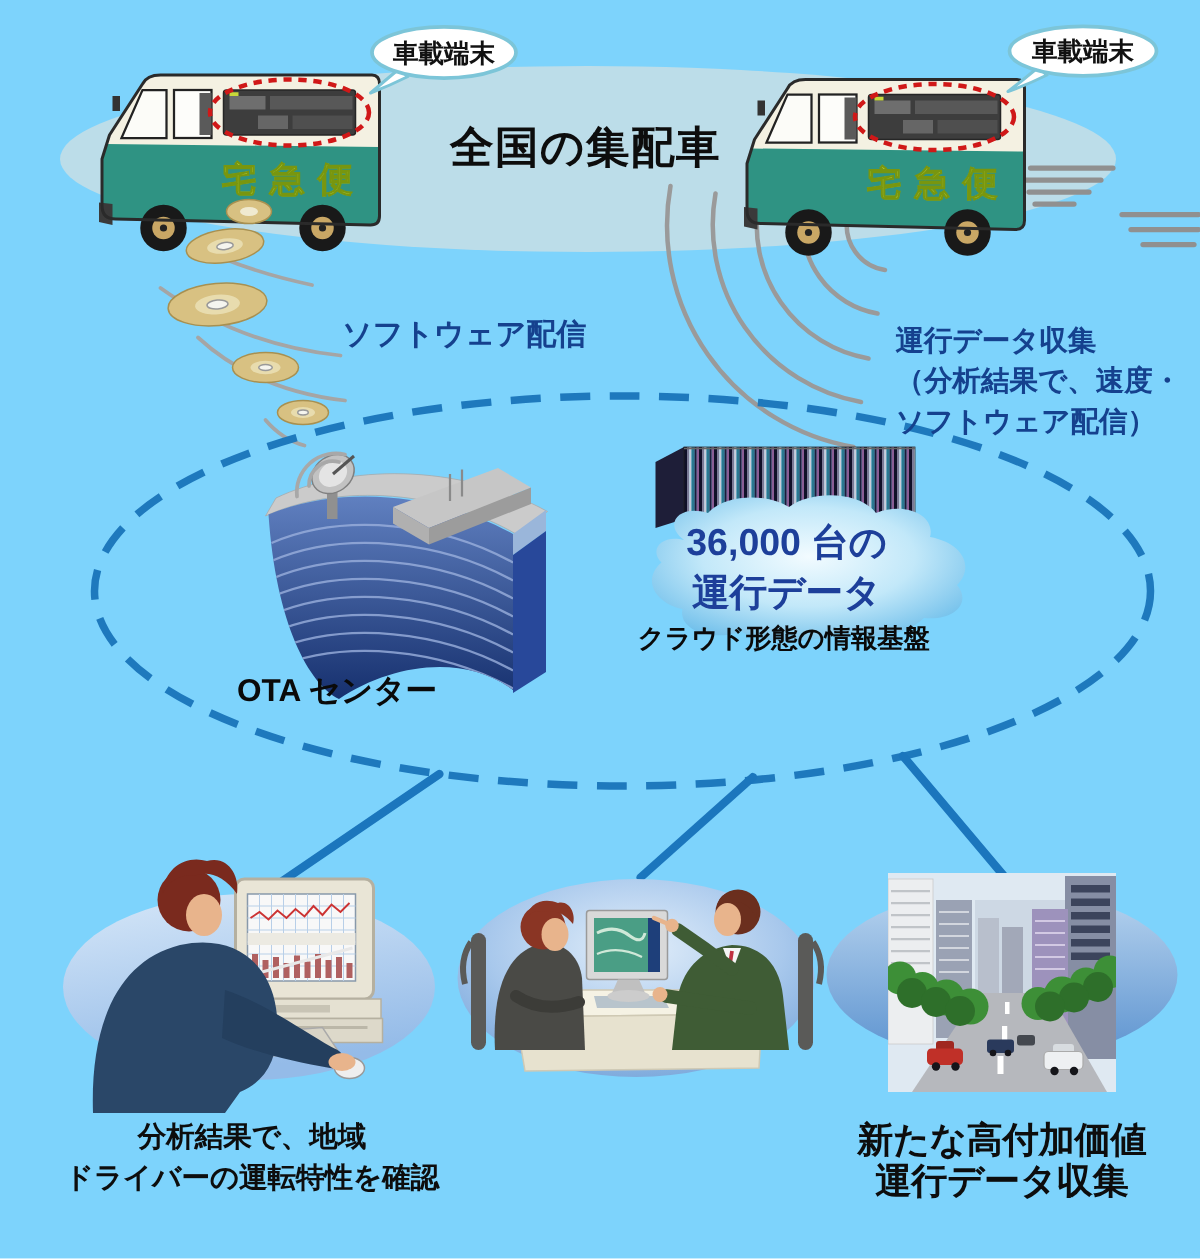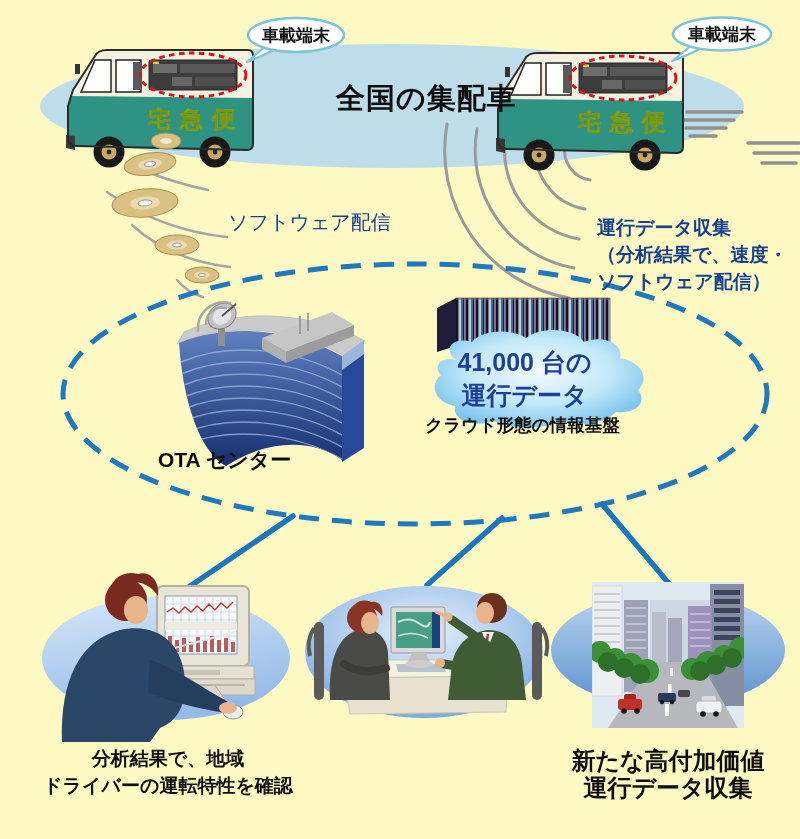--- a/index.html
+++ b/index.html
@@ -1,23 +1,23 @@
 <!DOCTYPE html>
 <html><head>
 <meta charset="utf-8">
 <style>
   html,body{margin:0;padding:0;background:#fff;}
   .stage{
-    position:relative;width:800px;height:839px;background:#fef9c3;
+    position:relative;width:800px;height:839px;background:#7dd3fc;
     font-family:"Liberation Sans","DejaVu Sans",sans-serif;overflow:hidden;
   }
   .stage svg{position:absolute;left:0;top:0;}
   .lbl{position:absolute;white-space:pre;color:#111;}
-  .title{left:300px;top:79px;font-size:29px;font-weight:bold;letter-spacing:1px;color:#0d0d0d;margin-left:36px;}
-  .soft{left:228px;top:209px;font-size:20px;font-weight:normal;color:#15418e;}
+  .title{left:300px;top:79px;font-size:29px;font-weight:bold;letter-spacing:1px;color:#0d0d0d;}
+  .soft{left:228px;top:209px;font-size:20px;font-weight:bold;color:#15418e;}
   .collect{left:597px;top:177px;font-size:19px;font-weight:bold;color:#15418e;line-height:27px;margin-top:37px;}
   .cloudtext{left:437px;top:346px;width:175px;text-align:center;font-size:25px;font-weight:bold;color:#1d3f9a;line-height:33px;}
   .cloudcap{left:415px;top:413px;width:215px;text-align:center;font-size:17.5px;font-weight:bold;color:#0a0a0a;}
   .otacap{left:158px;top:446px;font-size:21px;font-weight:bold;color:#0a0a0a;}
   .cap{position:absolute;text-align:center;font-weight:bold;color:#0d0d0d;}
   .cap1{left:16px;top:745px;width:304px;font-size:19px;line-height:27px;font-family:Liberation Serif, serif;}
   .cap2{left:306px;top:753px;width:236px;font-size:20px;}
   .cap3{left:564px;top:747px;width:208px;font-size:24px;line-height:27px;}
 </style>
 </head>
@@ -389,21 +389,21 @@
             <circle cx="703" cy="714" r="2.8" fill="#15151a"></circle>
             <circle cx="716" cy="714" r="2.8" fill="#15151a"></circle>
       </g>
     </g>
   </g>
 </svg>
 
 <div class="lbl title">全国の集配車</div>
 <div class="lbl soft">ソフトウェア配信</div>
 <div class="lbl collect"><span style="display:block">運行データ収集</span><span style="display:block">（分析結果で、速度・</span><span style="display:block">ソフトウェア配信）</span></div>
-<div class="lbl cloudtext"><span style="display:block">41,000 台の</span><span style="display:block">運行データ</span></div>
+<div class="lbl cloudtext"><span style="display:block">36,000 台の</span><span style="display:block">運行データ</span></div>
 <div class="lbl otacap">OTA センター</div>
 <div class="lbl cloudcap">クラウド形態の情報基盤</div>
 <div class="cap cap1">
       <span style="display:block">分析結果で、地域</span>
       <span style="display:block">ドライバーの運転特性を確認</span>
     </div>
 <div class="cap cap3">
       <span style="display:block">新たな高付加価値</span>
       <span style="display:block">運行データ収集</span>
     </div>

